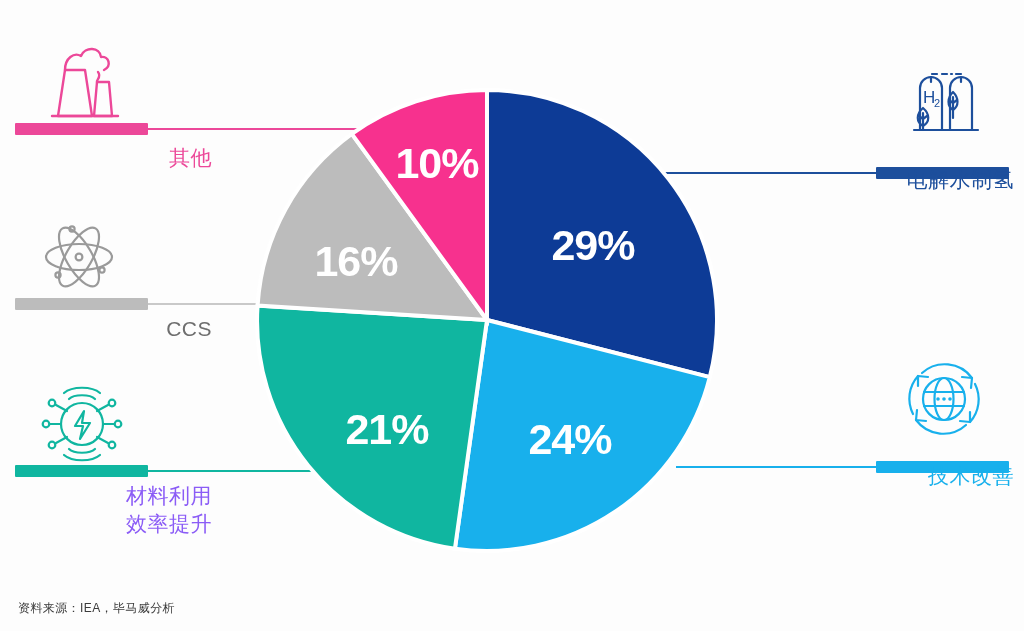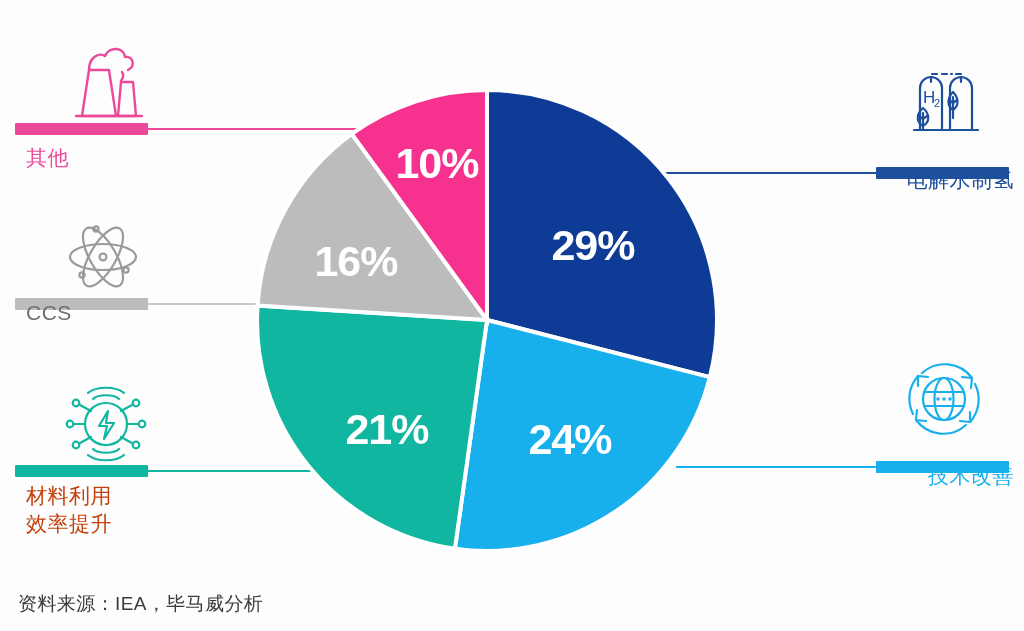--- a/index.html
+++ b/index.html
@@ -50,21 +50,21 @@
     top: -5px;
     height: 12px;
     border-radius: 1px;
   }
 
   
   .legend {
     position: absolute;
     width: 210px;
   }
-  .legend.left  { left: 26px;  text-align: left; }
+  .legend.left  { left: 2px;  text-align: right; }
   .legend.right { right: 10px; text-align: right; }
   .legend-icon {
     width: 100%;
     height: 92px;
     display: flex;
     align-items: flex-end;
   }
   .legend.left  .legend-icon { justify-content: flex-start; padding-left: 34px; box-sizing: border-box; }
   .legend.right .legend-icon { justify-content: flex-end;  padding-right: 22px; box-sizing: border-box; }
   .legend-label {
@@ -72,21 +72,21 @@
     line-height: 1.32;
     letter-spacing: 0.5px;
     white-space: pre-line;
   }
 
   
   #source-note {
     position: absolute;
     left: 18px;
     bottom: 14px;
-    font-size: 19px;
+    font-size: 12px;
     color: #3b3b3b;
     letter-spacing: 0.4px;
   }
 </style>
 </head>
 <body>
 
 <div id="infographic">
 
   <div class="conn" style="left:15px; top:128px; width:345px;">
@@ -153,21 +153,21 @@
       <svg width="86" height="80" viewBox="0 0 86 80" fill="none" stroke="#9a9a9a" stroke-width="2.2" stroke-linecap="round">
         <ellipse cx="43" cy="40" rx="13" ry="33" transform="rotate(30 43 40)"></ellipse>
         <ellipse cx="43" cy="40" rx="13" ry="33" transform="rotate(90 43 40)"></ellipse>
         <ellipse cx="43" cy="40" rx="13" ry="33" transform="rotate(150 43 40)"></ellipse>
         <circle cx="43" cy="40" r="3.4"></circle>
         <circle cx="36" cy="12" r="2.6"></circle>
         <circle cx="66" cy="53" r="2.6"></circle>
         <circle cx="22" cy="58" r="2.6"></circle>
       </svg>
     </div>
-    <div class="legend-label" style="color:#6e6e6e; margin-top:2px;">CCS</div>
+    <div class="legend-label" style="color:#6e6e6e; margin-top:18px;">CCS</div>
   </div>
 
   <div class="legend left" style="top:372px;">
     <div class="legend-icon">
       <svg width="92" height="80" viewBox="0 0 92 80" fill="none" stroke="#10b6a0" stroke-width="2.2" stroke-linecap="round" stroke-linejoin="round">
         <circle cx="46" cy="40" r="21"></circle>
         <path d="M48,27 L39,42 L47,42 L44,55 L54,39 L46,39 Z"></path>
         <path d="M33,15 C38,10 54,10 59,15"></path>
         <path d="M28,9 C36,2 56,2 64,9"></path>
         <path d="M33,65 C38,70 54,70 59,65"></path>
@@ -179,21 +179,21 @@
         <path d="M31,53 L20,59"></path>
         <circle cx="16" cy="61" r="3.3"></circle>
         <path d="M67,40 L78,40"></path>
         <circle cx="82" cy="40" r="3.3"></circle>
         <path d="M61,27 L72,21"></path>
         <circle cx="76" cy="19" r="3.3"></circle>
         <path d="M61,53 L72,59"></path>
         <circle cx="76" cy="61" r="3.3"></circle>
       </svg>
     </div>
-    <div class="legend-label" style="color:#c2410c; margin-top:18px;">材料利用
+    <div class="legend-label" style="color:#8b5cf6; margin-top:18px;">材料利用
 效率提升</div>
   </div>
 
   <div class="legend right" style="top:50px;">
     <div class="legend-icon">
       <svg width="96" height="86" viewBox="0 0 96 86" fill="none" stroke="#1d4f9c" stroke-width="2.2" stroke-linecap="round" stroke-linejoin="round">
         <path d="M24,74 L24,32 A11,11 0 0,1 46,32 L46,74"></path>
         <path d="M54,74 L54,32 A11,11 0 0,1 76,32 L76,74"></path>
         <path d="M18,74 L82,74"></path>
         <path d="M35,26 L35,18 L42,18" stroke-dasharray="5 4"></path>

